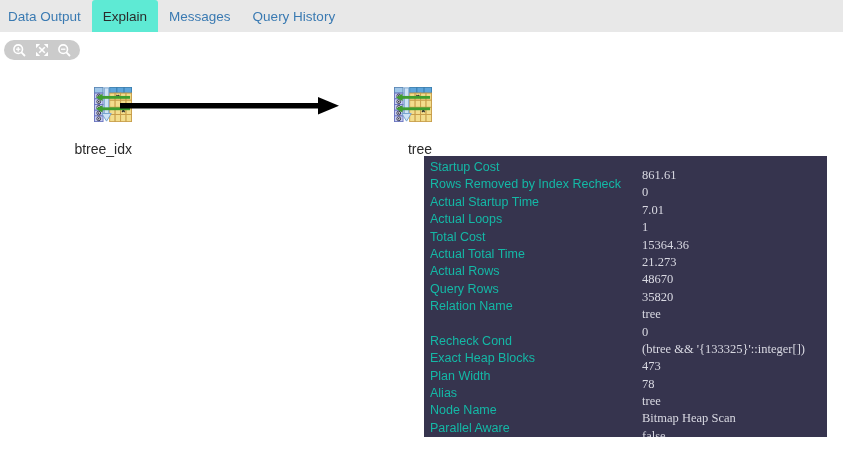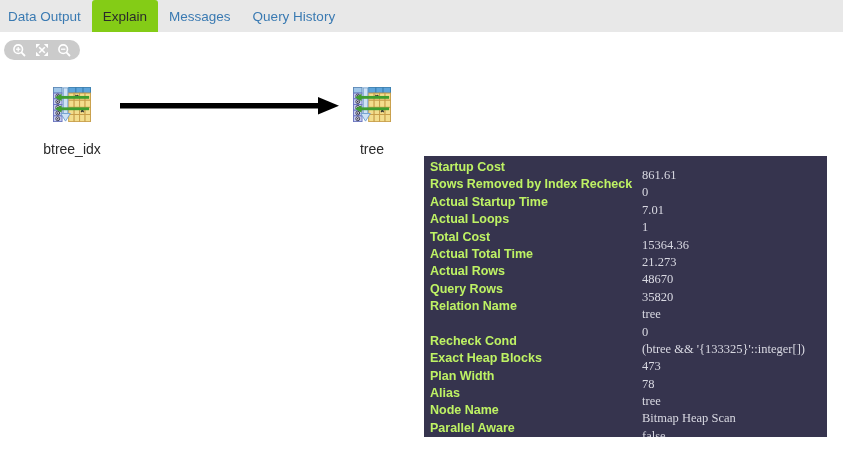--- a/index.html
+++ b/index.html
@@ -6,47 +6,47 @@
   html,body{margin:0;padding:0;background:#fff;}
   .app{position:relative;width:843px;height:450px;overflow:hidden;
        font-family:"Liberation Sans","DejaVu Sans",sans-serif;background:#fff;}
 
   
   .tabbar{position:absolute;left:0;top:0;width:843px;height:32px;
           background:#e8e8e8;display:flex;align-items:stretch;}
   .tab{display:flex;align-items:center;padding:12px 11px;font-size:13.5px;
        color:#3a7ab2;cursor:pointer;white-space:nowrap;}
   .tab.first{padding-left:8px;}
-  .tab.active{background:#84cc16;color:#2b2b2b;border-radius:3px 3px 0 0;}
+  .tab.active{background:#5eead4;color:#2b2b2b;border-radius:3px 3px 0 0;}
 
   
   .zoom-toolbar{position:absolute;left:4px;top:40px;width:76px;height:20px;
                 background:#cbcbcb;border-radius:10px;display:flex;
                 align-items:center;justify-content:space-around;padding:0 4px;
                 box-sizing:border-box;}
   .ztn{width:20px;height:18px;border:none;background:transparent;padding:0;
        display:flex;align-items:center;justify-content:center;cursor:pointer;}
   .ztn svg{display:block;}
 
   
   .canvas{position:absolute;left:0;top:32px;width:843px;height:418px;background:#fff;}
-  .node{position:absolute;width:120px;text-align:center;cursor:pointer;}
+  .node{position:absolute;width:120px;text-align:right;cursor:pointer;}
   .node .nicon{display:inline-block;width:38px;height:37px;}
   .node .nlabel{margin-top:14px;font-size:14px;color:#2a2a2a;}
   .node1{left:12px;top:54px;}
   .node2{left:312px;top:54px;}
   .edge{position:absolute;left:119px;top:62px;}
 
   
   .tooltip{position:absolute;left:424px;top:124px;width:403px;height:281px;
            background:#36344e;box-sizing:border-box;padding:3px 0 0 6px;
            overflow:hidden;}
   .trow{position:relative;height:17.4px;line-height:17.4px;font-size:12.5px;
         white-space:nowrap;}
-  .tlabel{font-weight:bold;color:#bef264;}
+  .tlabel{font-weight:normal;color:#14b8a6;}
   .tvalue{position:absolute;left:212px;top:8px;color:#d9d9e2;font-weight:normal;font-family:Liberation Serif, serif;}
 </style>
 </head>
 <body>
 
 <div class="app">
 
   <svg width="0" height="0" style="position:absolute" aria-hidden="true">
     <defs>
       <symbol id="scan-icon" viewBox="0 0 40 37">

